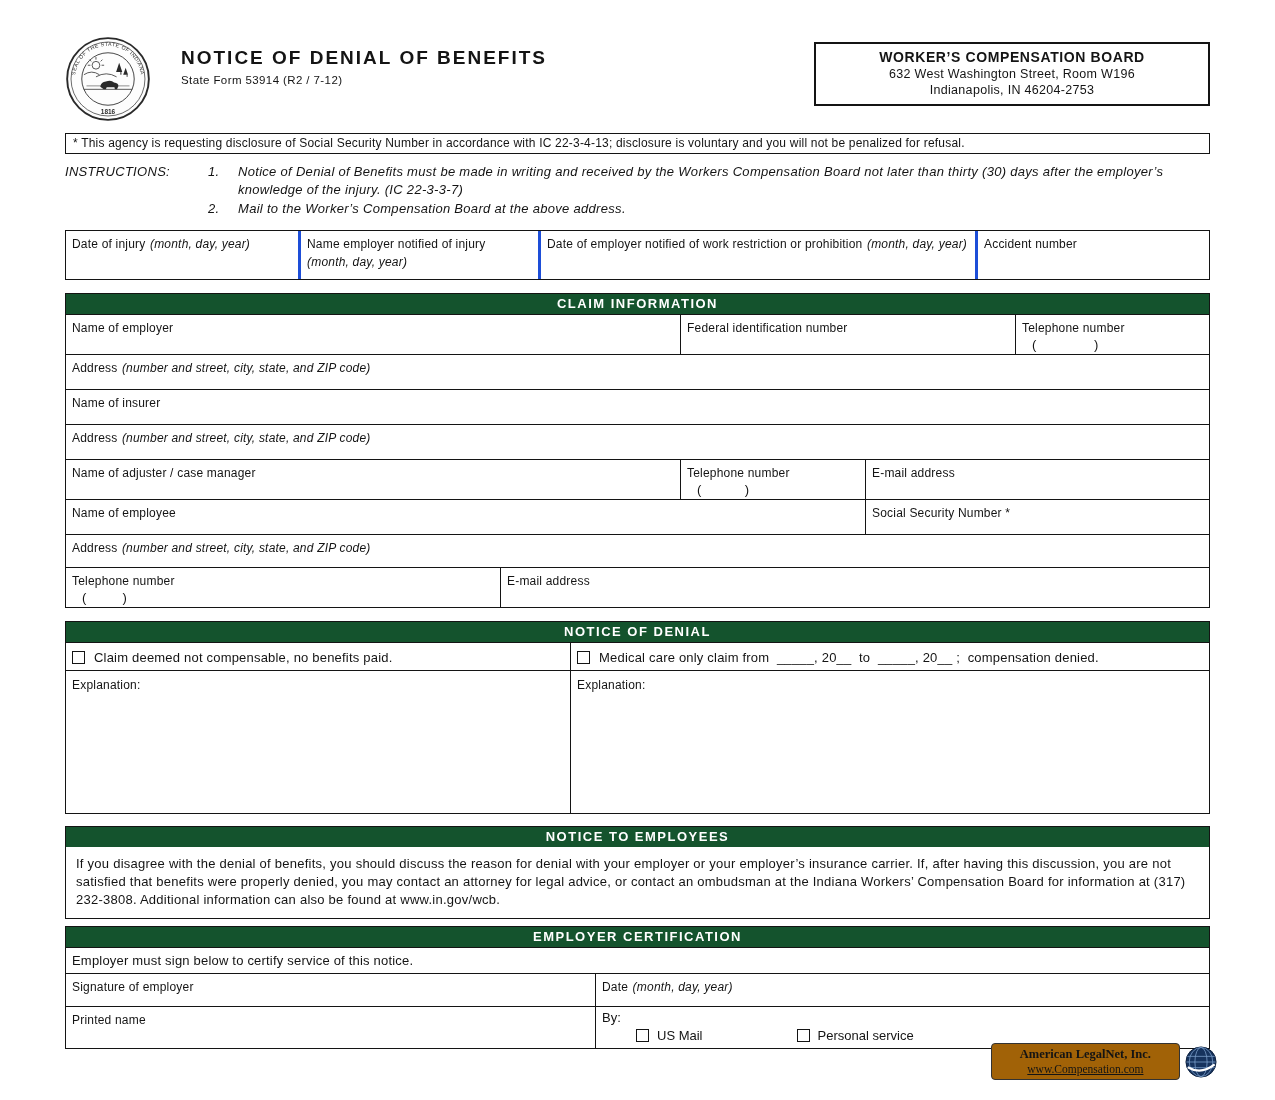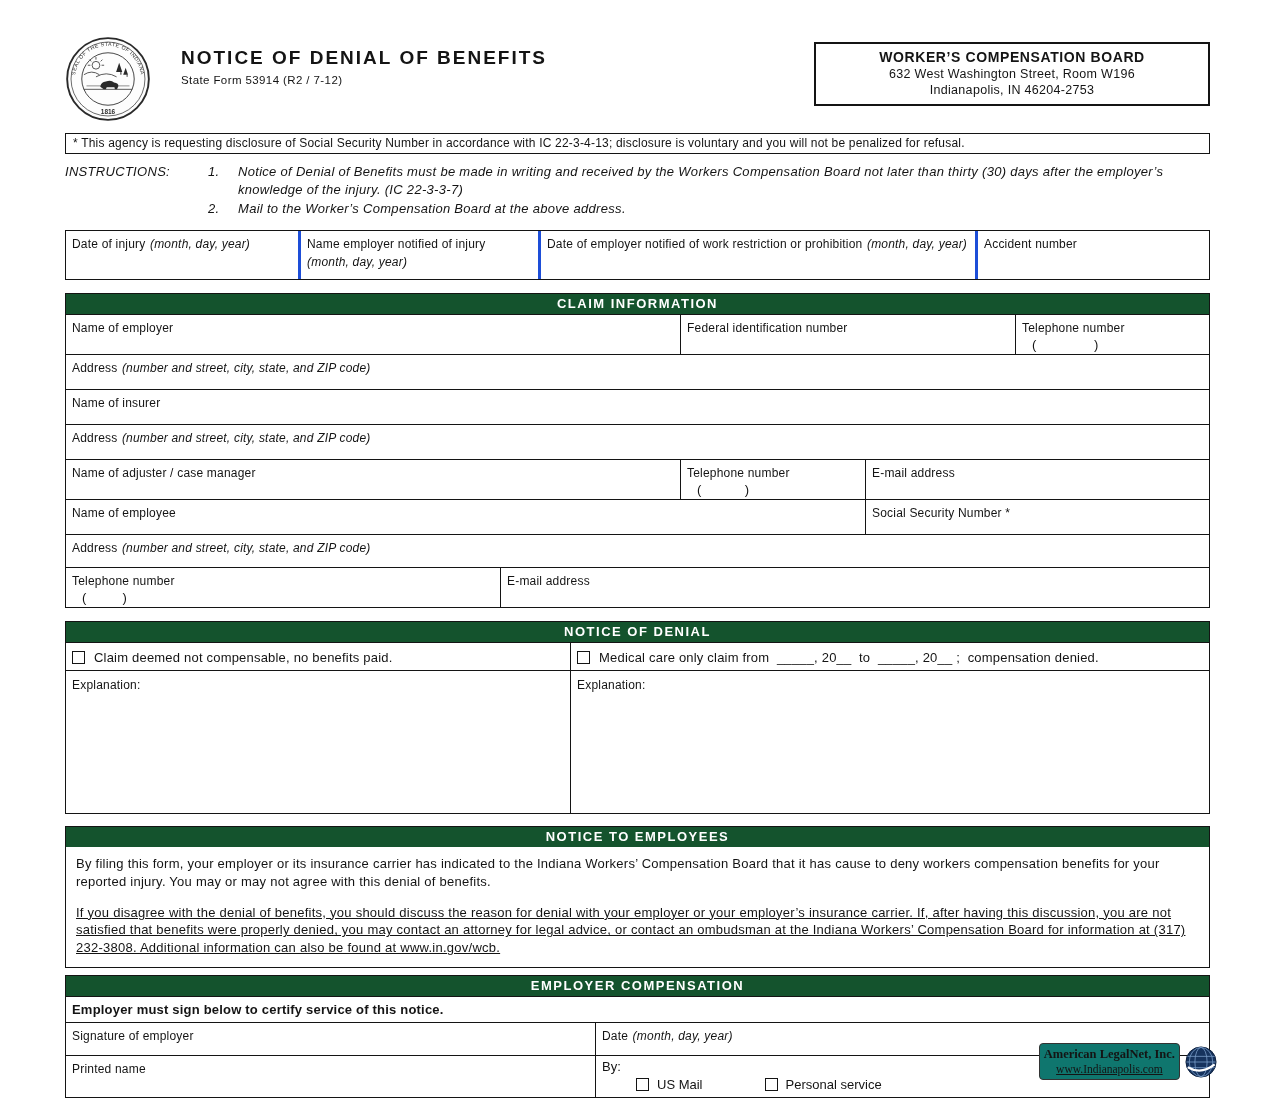--- a/index.html
+++ b/index.html
@@ -58,28 +58,28 @@
   .option-cell { display:flex; align-items:center; gap:9px; font-size:13px; letter-spacing:0.2px; min-height:27px;text-align:center; }
   .option-text { white-space:pre-wrap; }
   .checkbox { display:inline-block; width:13px; height:13px; border:1.5px solid #141414; background:#fff; flex:none; }
   .explanation-cell { min-height:142px; padding-top:4px; }
 
   
   .text-box { padding:8px 10px 10px; font-size:13px; letter-spacing:0.25px; line-height:1.36; }
   .text-box p + p { margin-top:13px;text-decoration:underline; }
 
   
-  .note-cell { font-size:13px; padding-top:5px; letter-spacing:0.2px;font-weight:bold; }
+  .note-cell { font-size:13px; padding-top:5px; letter-spacing:0.2px; }
   .by-label { font-size:13px; }
-  .service-options { display:flex; gap:62px; padding-left:34px; margin-top:3px; }
+  .service-options { display:flex; gap:94px; padding-left:34px; margin-top:3px; }
   .service-option { display:flex; align-items:center; gap:8px; font-size:13px; }
 
   
   .footer { position:absolute; right:58px; bottom:20px; display:flex; align-items:center; }
-  .vendor-box { border:1px solid #333; border-radius:4px; text-align:center; padding:3px 4px 4px; background:#0f766e; }
+  .vendor-box { border:1px solid #333; border-radius:4px; text-align:center; padding:3px 28px 4px; background:#a16207; }
   .vendor-name { font-family:"Liberation Serif","DejaVu Serif",serif; font-weight:bold; font-size:12.5px; }
   .vendor-url { font-family:"Liberation Serif","DejaVu Serif",serif; font-size:11.5px; text-decoration:underline; display:block; margin-top:1px; cursor:pointer; }
   .globe { margin-left:5px; line-height:0; }
 </style>
 </head>
 <body>
 
 <div class="page">
   <div class="content">
 
@@ -252,27 +252,26 @@
         </div>
         <div class="cell flex1 explanation-cell">
           <span class="lbl">Explanation:</span>
         </div>
       </div>
     </div>
 
     <div class="section mt12">
       <div class="section-bar">NOTICE TO EMPLOYEES</div>
       <div class="text-box">
-        <p>By filing this form, your employer or its insurance carrier has indicated to the Indiana Workers’ Compensation Board that it has cause to deny workers compensation benefits for your reported injury.  You may or may not agree with this denial of benefits.</p>
         <p>If you disagree with the denial of benefits, you should discuss the reason for denial with your employer or your employer’s insurance carrier.  If, after having this discussion, you are not satisfied that benefits were properly denied, you may contact an attorney for legal advice, or contact an ombudsman at the Indiana Workers’ Compensation Board for information at (317) 232-3808.  Additional information can also be found at www.in.gov/wcb.</p>
       </div>
     </div>
 
     <div class="section mt7">
-      <div class="section-bar">EMPLOYER COMPENSATION</div>
+      <div class="section-bar">EMPLOYER CERTIFICATION</div>
       <div class="row h26">
         <div class="cell flex1 note-cell">Employer must sign below to certify service of this notice.</div>
       </div>
       <div class="row h33">
         <div class="cell w530">
           <span class="lbl">Signature of employer</span>
         </div>
         <div class="cell flex1">
           <span class="lbl">Date</span>
           <span class="hint">(month, day, year)</span>
@@ -296,21 +295,21 @@
           </div>
         </div>
       </div>
     </div>
 
   </div>
 
   <div class="footer">
     <div class="vendor-box">
       <div class="vendor-name">American LegalNet, Inc.</div>
-      <span class="vendor-url">www.Indianapolis.com</span>
+      <span class="vendor-url">www.Compensation.com</span>
     </div>
     <span class="globe">
       <svg viewBox="0 0 34 34" width="32" height="32">
         <circle cx="17" cy="17" r="16" stroke="#0c1f3c" stroke-width="1" fill="#16335e"></circle>
         <g stroke="#7fa3cf" stroke-width="0.8" fill="none">
           <ellipse cx="17" cy="17" rx="6.5" ry="15.5"></ellipse>
           <ellipse cx="17" cy="17" rx="12.5" ry="15.5"></ellipse>
           <path d="M2.5,11 H31.5 M1.5,17 H32.5 M2.5,23 H31.5"></path>
         </g>
         <path d="M3,22.5 Q17,31 31.5,19.5" stroke="#ffffff" stroke-width="2.4" fill="none"></path>

